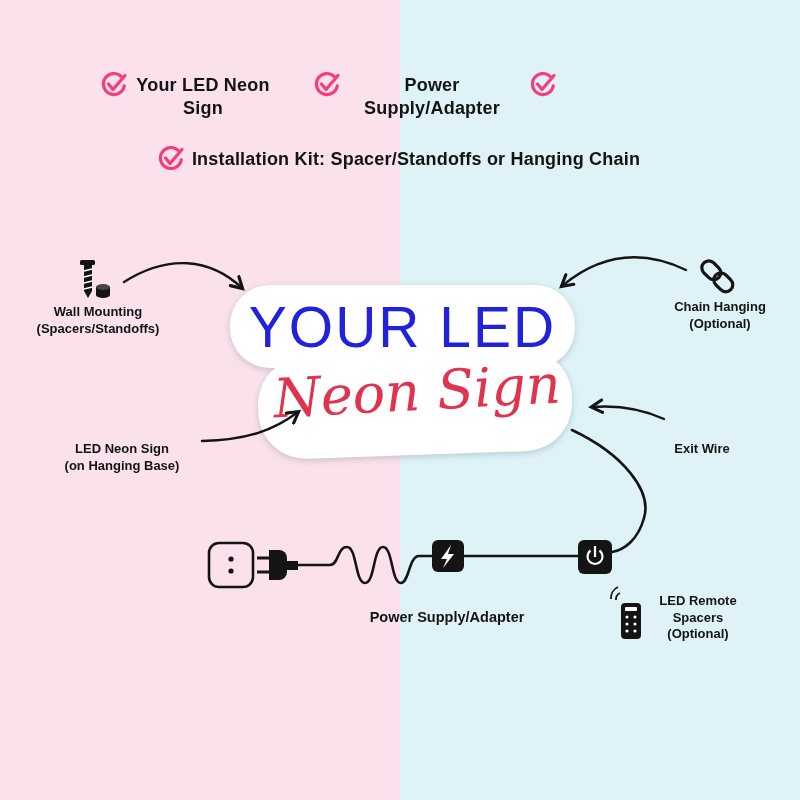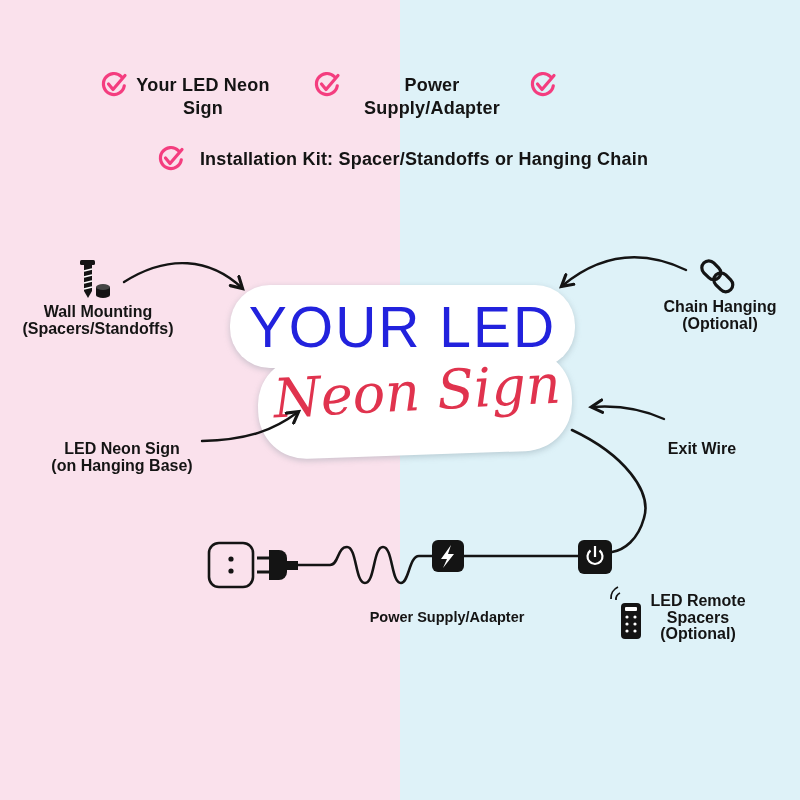--- a/index.html
+++ b/index.html
@@ -32,21 +32,21 @@
     position: absolute; left: 262px; top: 360px; width: 310px; text-align: center;
     font-size: 54px; font-style: italic; font-family: "DejaVu Serif", serif;
     color: #e0334e; transform: rotate(-3deg);
   }
 
   .overlay { position: absolute; left: 0; top: 0; pointer-events: none; }
   .arrow { fill: none; stroke: #141414; stroke-width: 2.4; stroke-linecap: round; marker-end: url(#ah); }
   .wire  { fill: none; stroke: #141414; stroke-width: 2.6; stroke-linecap: round; }
 
   .anno {
-    position: absolute; text-align: center; font-size: 16px; line-height: 16.5px;
+    position: absolute; text-align: center; font-size: 13px; line-height: 16.5px;
     font-weight: 600; color: #141414;
   }
   .anno.big { font-size: 14.5px; }
 </style>
 </head>
 <body>
 
 <div class="canvas">
 
   <div class="bg bg-left"></div>
@@ -66,21 +66,21 @@
 
   <svg class="check-item-icon" style="left:529px;top:70px" width="28" height="28" viewBox="0 0 28 28">
     <path d="M21.4,6.6 A10.5,10.5 0 1 0 24.3,15.8" fill="none" stroke="#f43d7f" stroke-width="3.2" stroke-linecap="round"></path>
     <path d="M8.5,14 L13,19.5 L25,5.5" fill="none" stroke="#f43d7f" stroke-width="3.2" stroke-linecap="round" stroke-linejoin="round"></path>
   </svg>
 
   <svg class="check-item-icon" style="left:157px;top:144px" width="28" height="28" viewBox="0 0 28 28">
     <path d="M21.4,6.6 A10.5,10.5 0 1 0 24.3,15.8" fill="none" stroke="#f43d7f" stroke-width="3.2" stroke-linecap="round"></path>
     <path d="M8.5,14 L13,19.5 L25,5.5" fill="none" stroke="#f43d7f" stroke-width="3.2" stroke-linecap="round" stroke-linejoin="round"></path>
   </svg>
-  <div class="check-label" style="left:199px;top:148px;width:450px">Installation Kit: Spacer/Standoffs or Hanging Chain</div>
+  <div class="check-label" style="left:191px;top:148px;width:450px">Installation Kit: Spacer/Standoffs or Hanging Chain</div>
 
   <div class="sign-blobs">
     <div class="blob blob1"></div>
     <div class="blob blob2"></div>
   </div>
   <div class="sign-line1">YOUR LED</div>
   <div class="sign-line2">Neon Sign</div>
 
   <svg class="overlay" width="800" height="800" viewBox="0 0 800 800">
     <defs>

